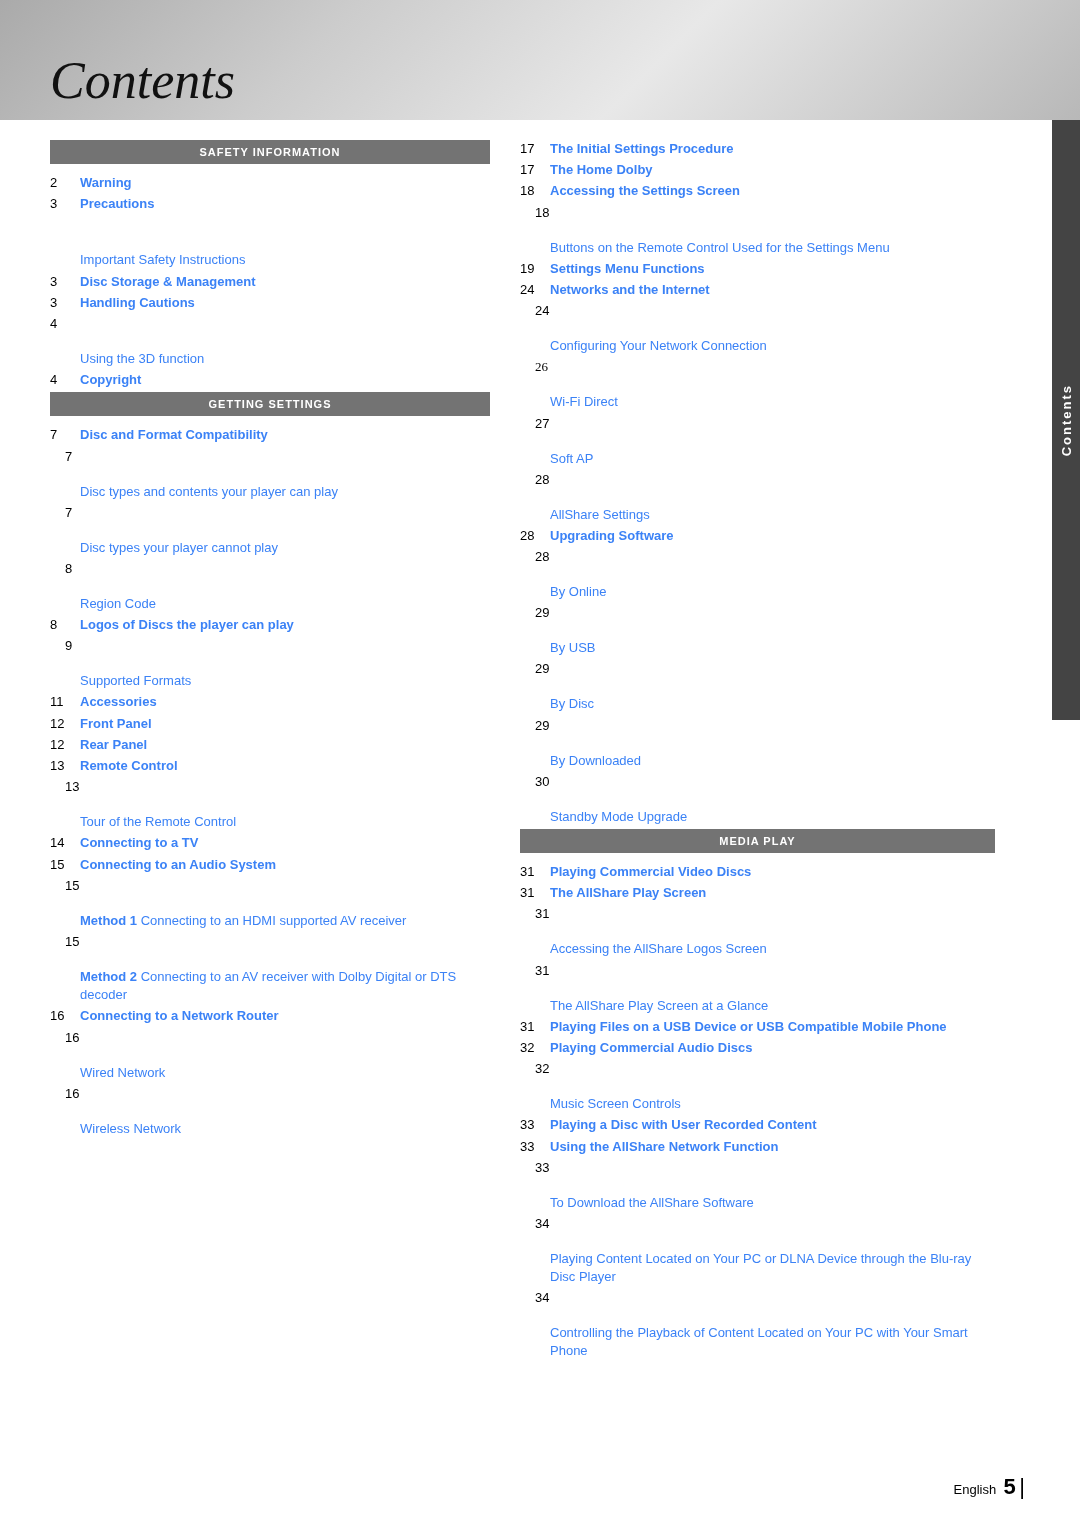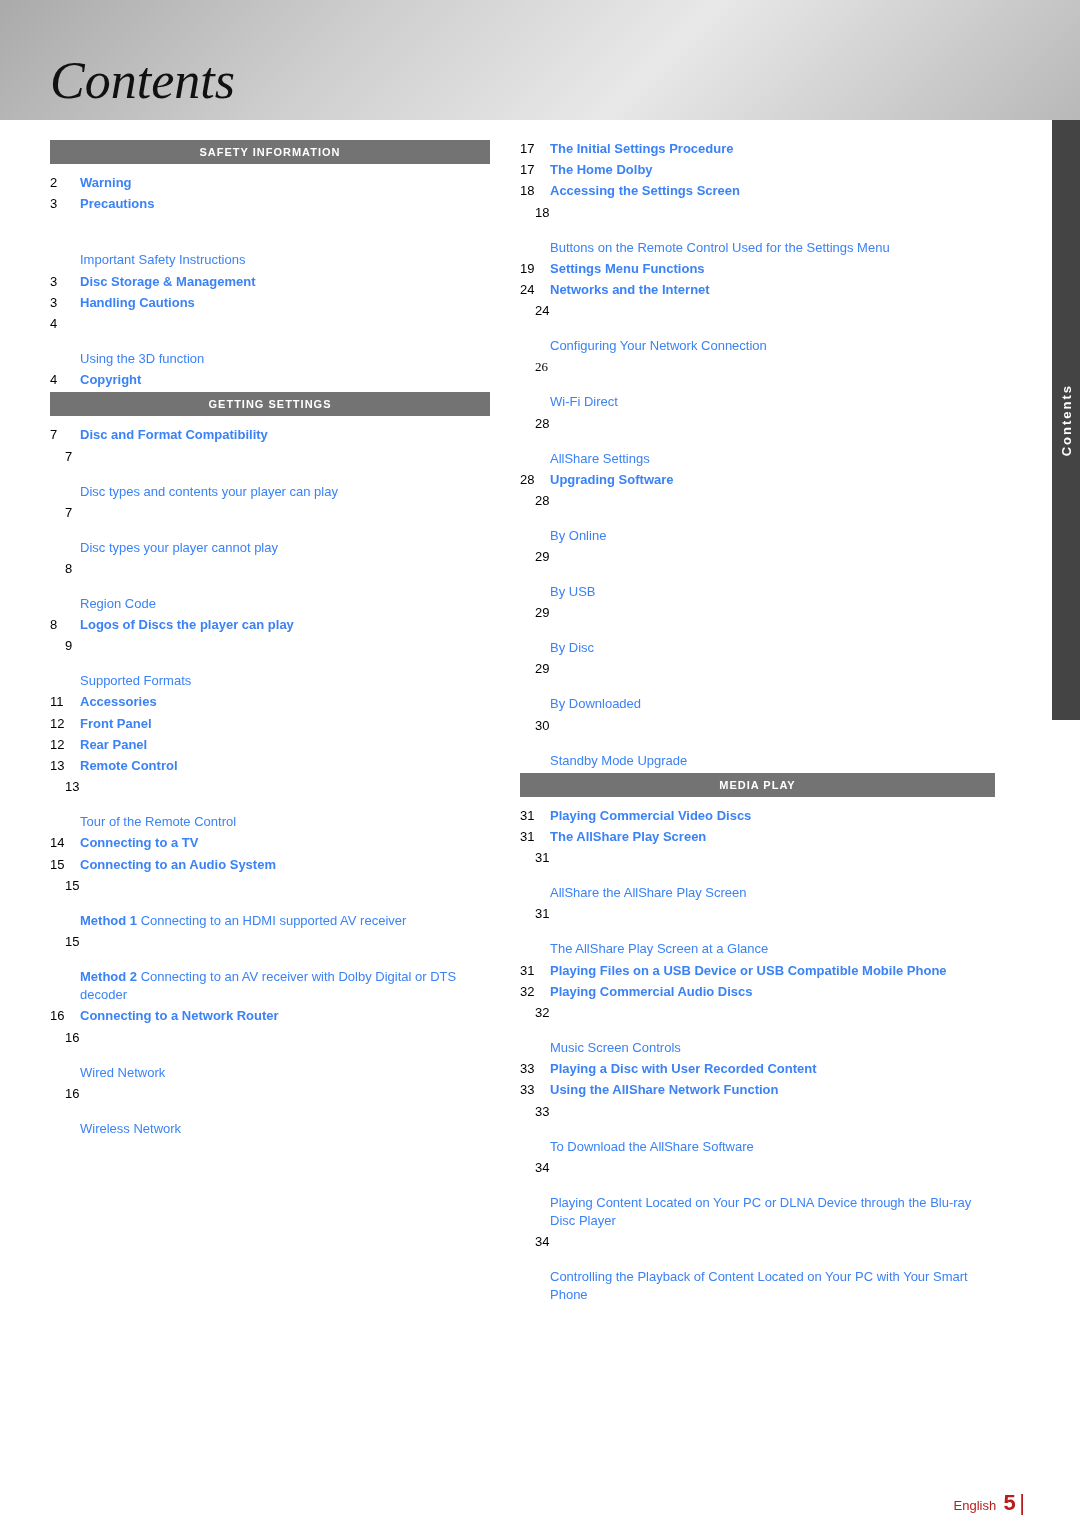--- a/index.html
+++ b/index.html
@@ -104,24 +104,24 @@
     .toc-text.bold { font-weight: bold; }
     .toc-text.normal { font-weight: normal; margin-top: 35px; }
 
     
     .indent-1 .toc-num { padding-left: 0; }
     .indent-2 .toc-num { padding-left: 15px; }
 
     
     .footer {
       position: absolute;
-      bottom: 16px;
+      bottom: 32px;
       right: 55px;
       font-size: 13px;
-      color: #b91c1c;
+      color: #000000;
     }
     .footer-english { }
     .footer-num { font-size: 22px; font-weight: bold; }
     .footer-bar { font-size: 22px; }
   </style>
 </head>
 <body>
 
 <div class="header">
   <span class="header-title">Contents</span>
@@ -272,20 +272,24 @@
         </div>
         <div class="toc-entry indent-2">
           <span class="toc-num" style="padding-left: 15px;">24</span>
           <span class="toc-text normal">Configuring Your Network Connection</span>
         </div>
         <div class="toc-entry indent-2">
           <span class="toc-num" style="padding-left: 15px; font-family: Liberation Serif, serif;">26</span>
           <span class="toc-text normal">Wi-Fi Direct</span>
         </div>
         <div class="toc-entry indent-2">
+          <span class="toc-num" style="padding-left: 15px;">27</span>
+          <span class="toc-text normal">Soft AP</span>
+        </div>
+        <div class="toc-entry indent-2">
           <span class="toc-num" style="padding-left: 15px;">28</span>
           <span class="toc-text normal">AllShare Settings</span>
         </div>
         <div class="toc-entry indent-1">
           <span class="toc-num">28</span>
           <span class="toc-text bold">Upgrading Software</span>
         </div>
         <div class="toc-entry indent-2">
           <span class="toc-num" style="padding-left: 15px;">28</span>
           <span class="toc-text normal">By Online</span>
@@ -312,21 +316,21 @@
         <div class="toc-entry indent-1">
           <span class="toc-num">31</span>
           <span class="toc-text bold">Playing Commercial Video Discs</span>
         </div>
         <div class="toc-entry indent-1">
           <span class="toc-num">31</span>
           <span class="toc-text bold">The AllShare Play Screen</span>
         </div>
         <div class="toc-entry indent-2">
           <span class="toc-num" style="padding-left: 15px;">31</span>
-          <span class="toc-text normal">AllShare the AllShare Play Screen</span>
+          <span class="toc-text normal">Accessing the AllShare Logos Screen</span>
         </div>
         <div class="toc-entry indent-2">
           <span class="toc-num" style="padding-left: 15px;">31</span>
           <span class="toc-text normal">The AllShare Play Screen at a Glance</span>
         </div>
         <div class="toc-entry indent-1">
           <span class="toc-num">31</span>
           <span class="toc-text bold">Playing Files on a USB Device or USB Compatible Mobile Phone</span>
         </div>
         <div class="toc-entry indent-1">

